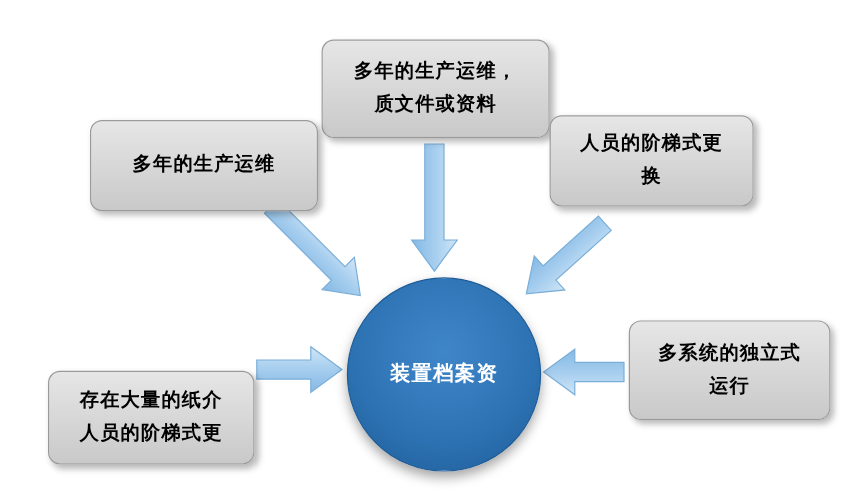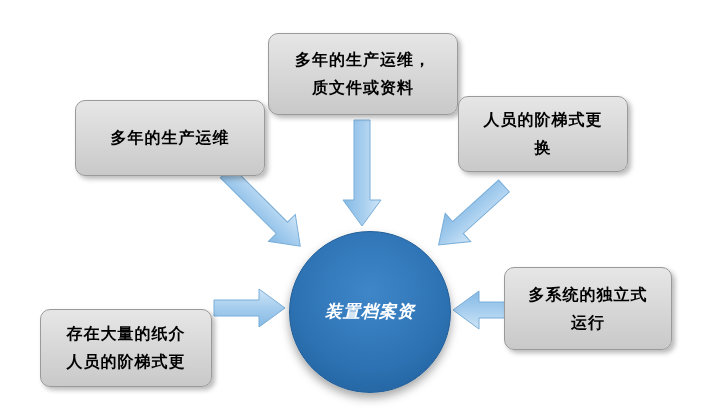--- a/index.html
+++ b/index.html
@@ -44,38 +44,37 @@
     display: flex;
     flex-direction: column;
     align-items: center;
     justify-content: center;
     text-align: center;
     font-weight: bold;
     font-size: 17px;
     color: #ffffff;
     line-height: 1.9;
     letter-spacing: 1px;
-    font-style: italic;
   }
   .arrows-layer {
     position: absolute;
     left: 0;
     top: 0;
     width: 723px;
     height: 417px;
     pointer-events: none;
   }
   .line { display: block; }
 
   
   .box-top        { left: 268px; top: 33px;  width: 190px; height: 82px; }
   .box-upper-left { left: 75px;  top: 100px; width: 190px; height: 76px; }
   .box-upper-right{ left: 458px; top: 96px;  width: 170px; height: 76px; }
   .box-left       { left: 40px;  top: 268px; width: 172px; height: 78px; margin-top: 41px; }
-  .box-right      { left: 504px; top: 267px; width: 168px; height: 83px; }
+  .box-right      { left: 524px; top: 267px; width: 168px; height: 83px; }
   .circle-center  { left: 289px; top: 231px; width: 162px; height: 162px; }
 </style>
 </head>
 <body>
 
 <div class="canvas">
 
   <svg class="arrows-layer" viewBox="0 0 723 417" xmlns="http://www.w3.org/2000/svg">
     <defs>
       <linearGradient id="arrowGrad" x1="0" y1="0" x2="0" y2="1">

